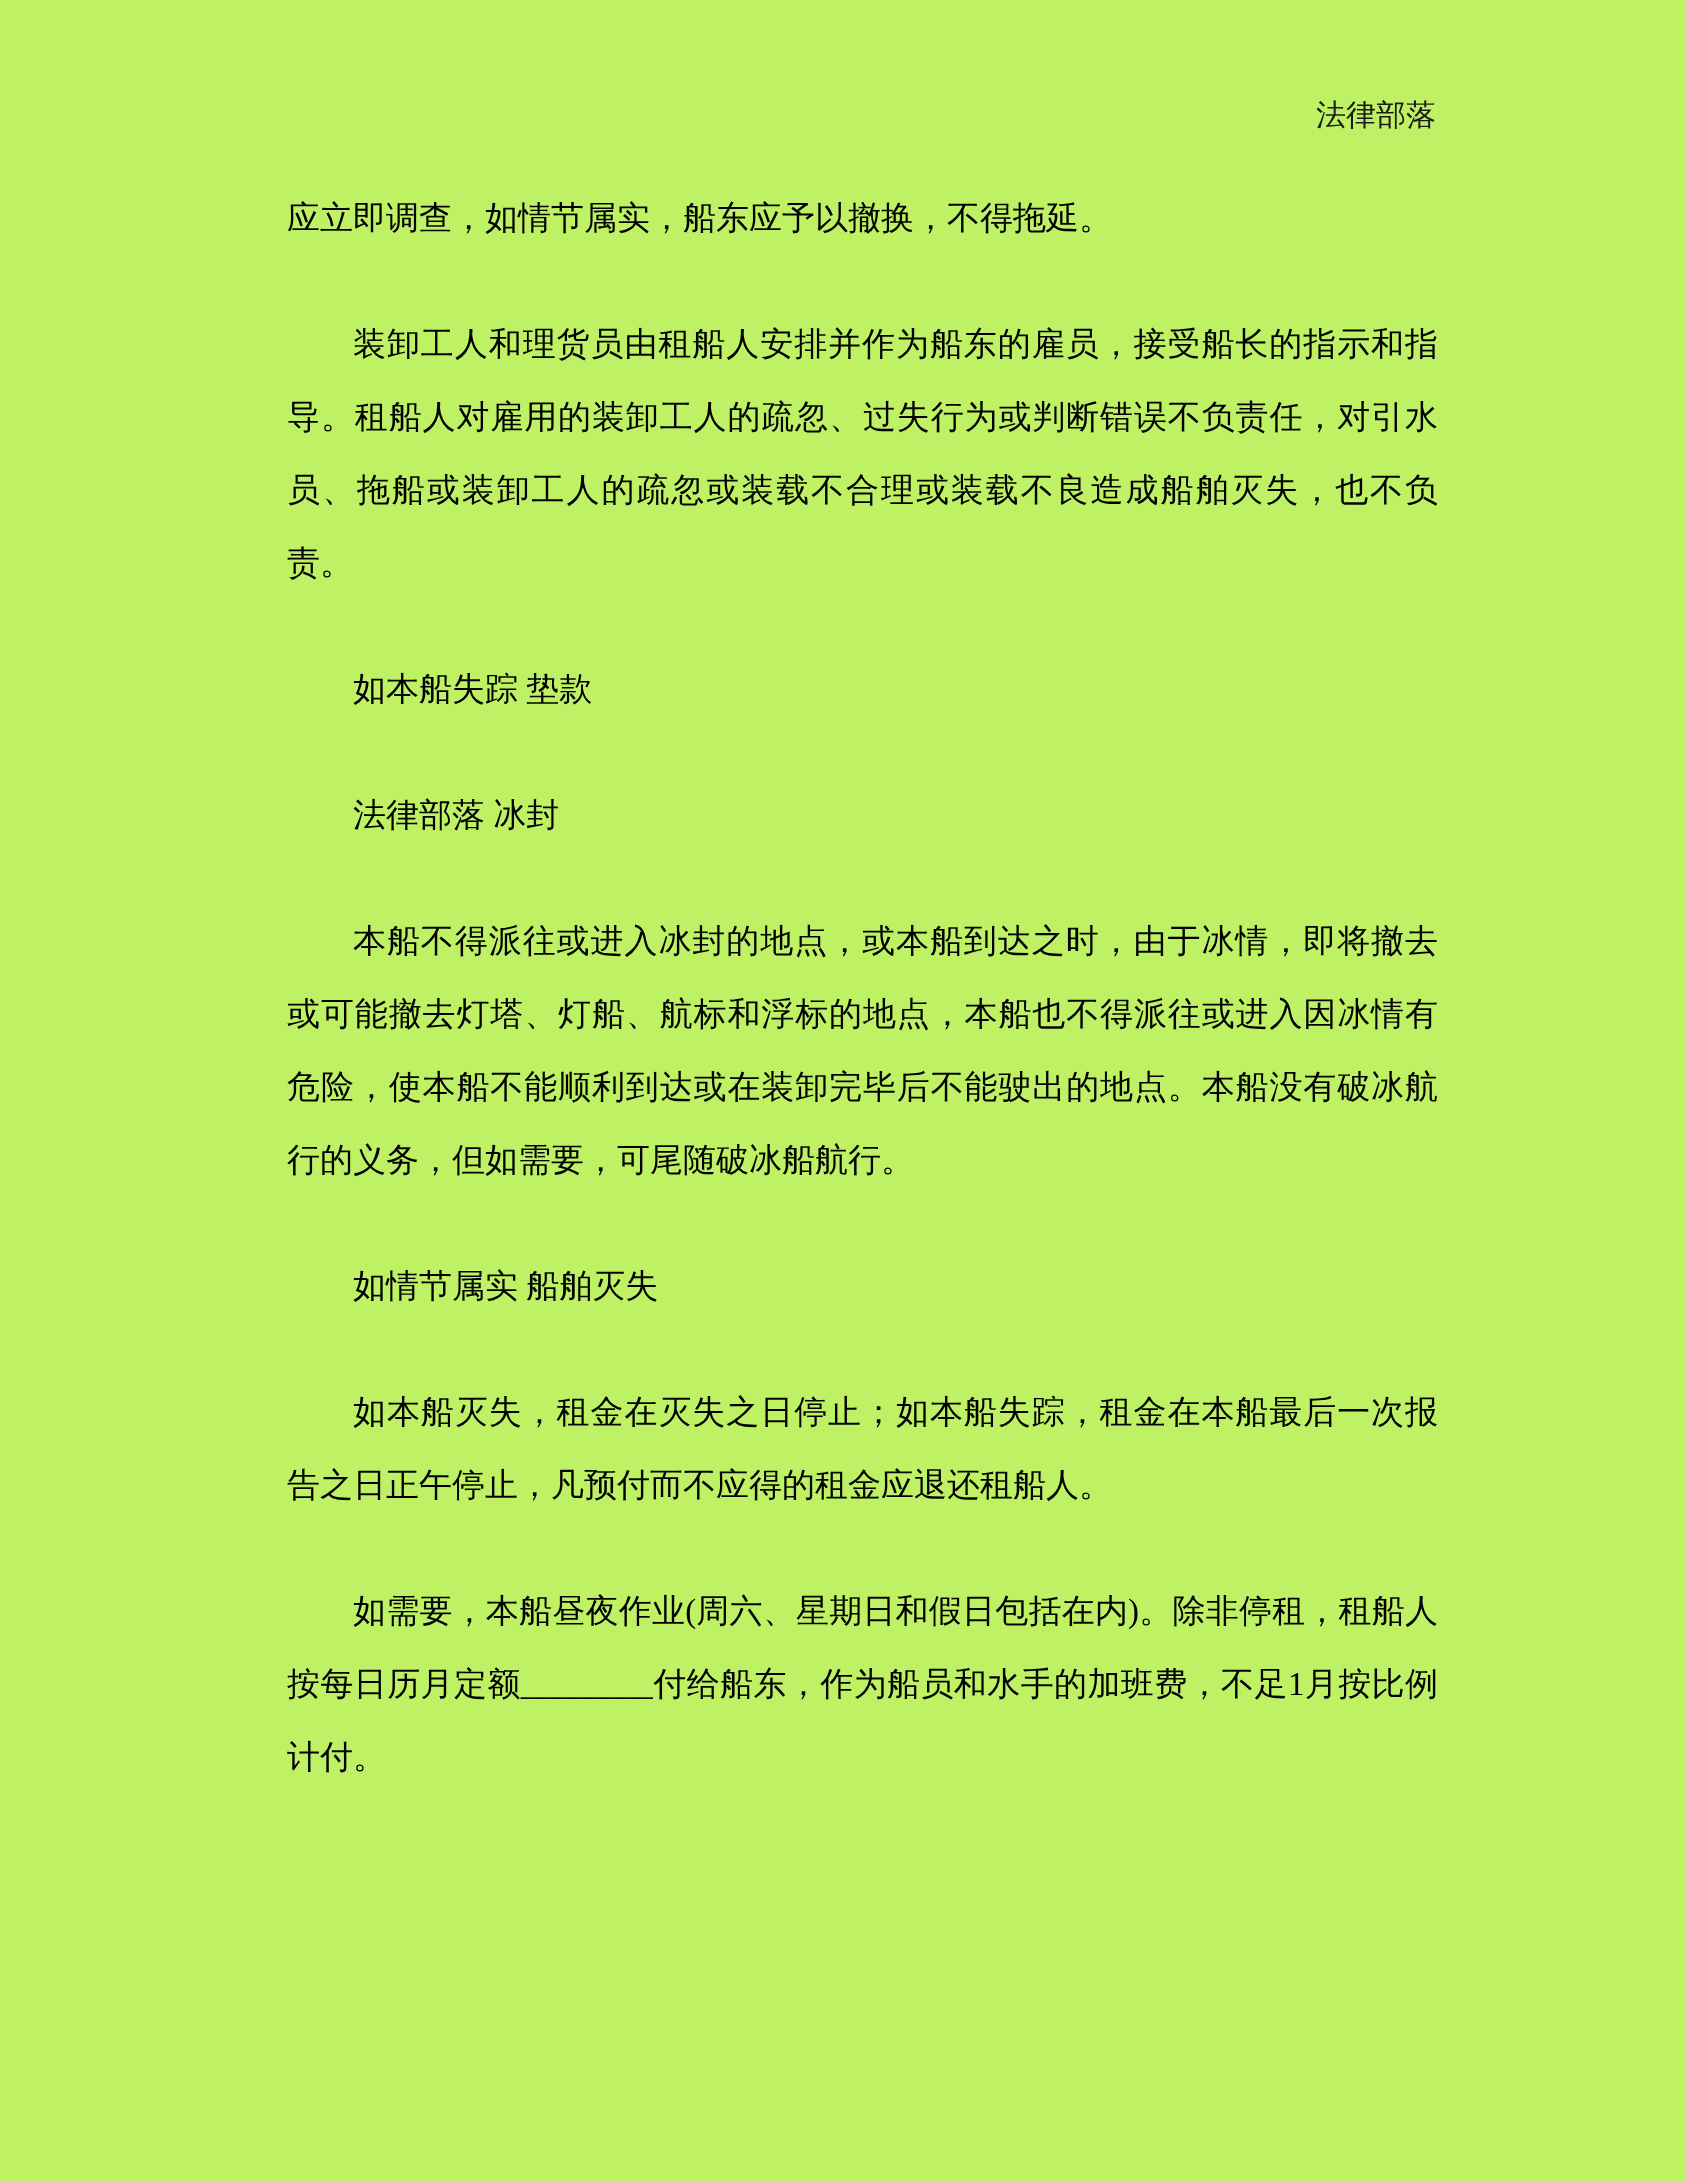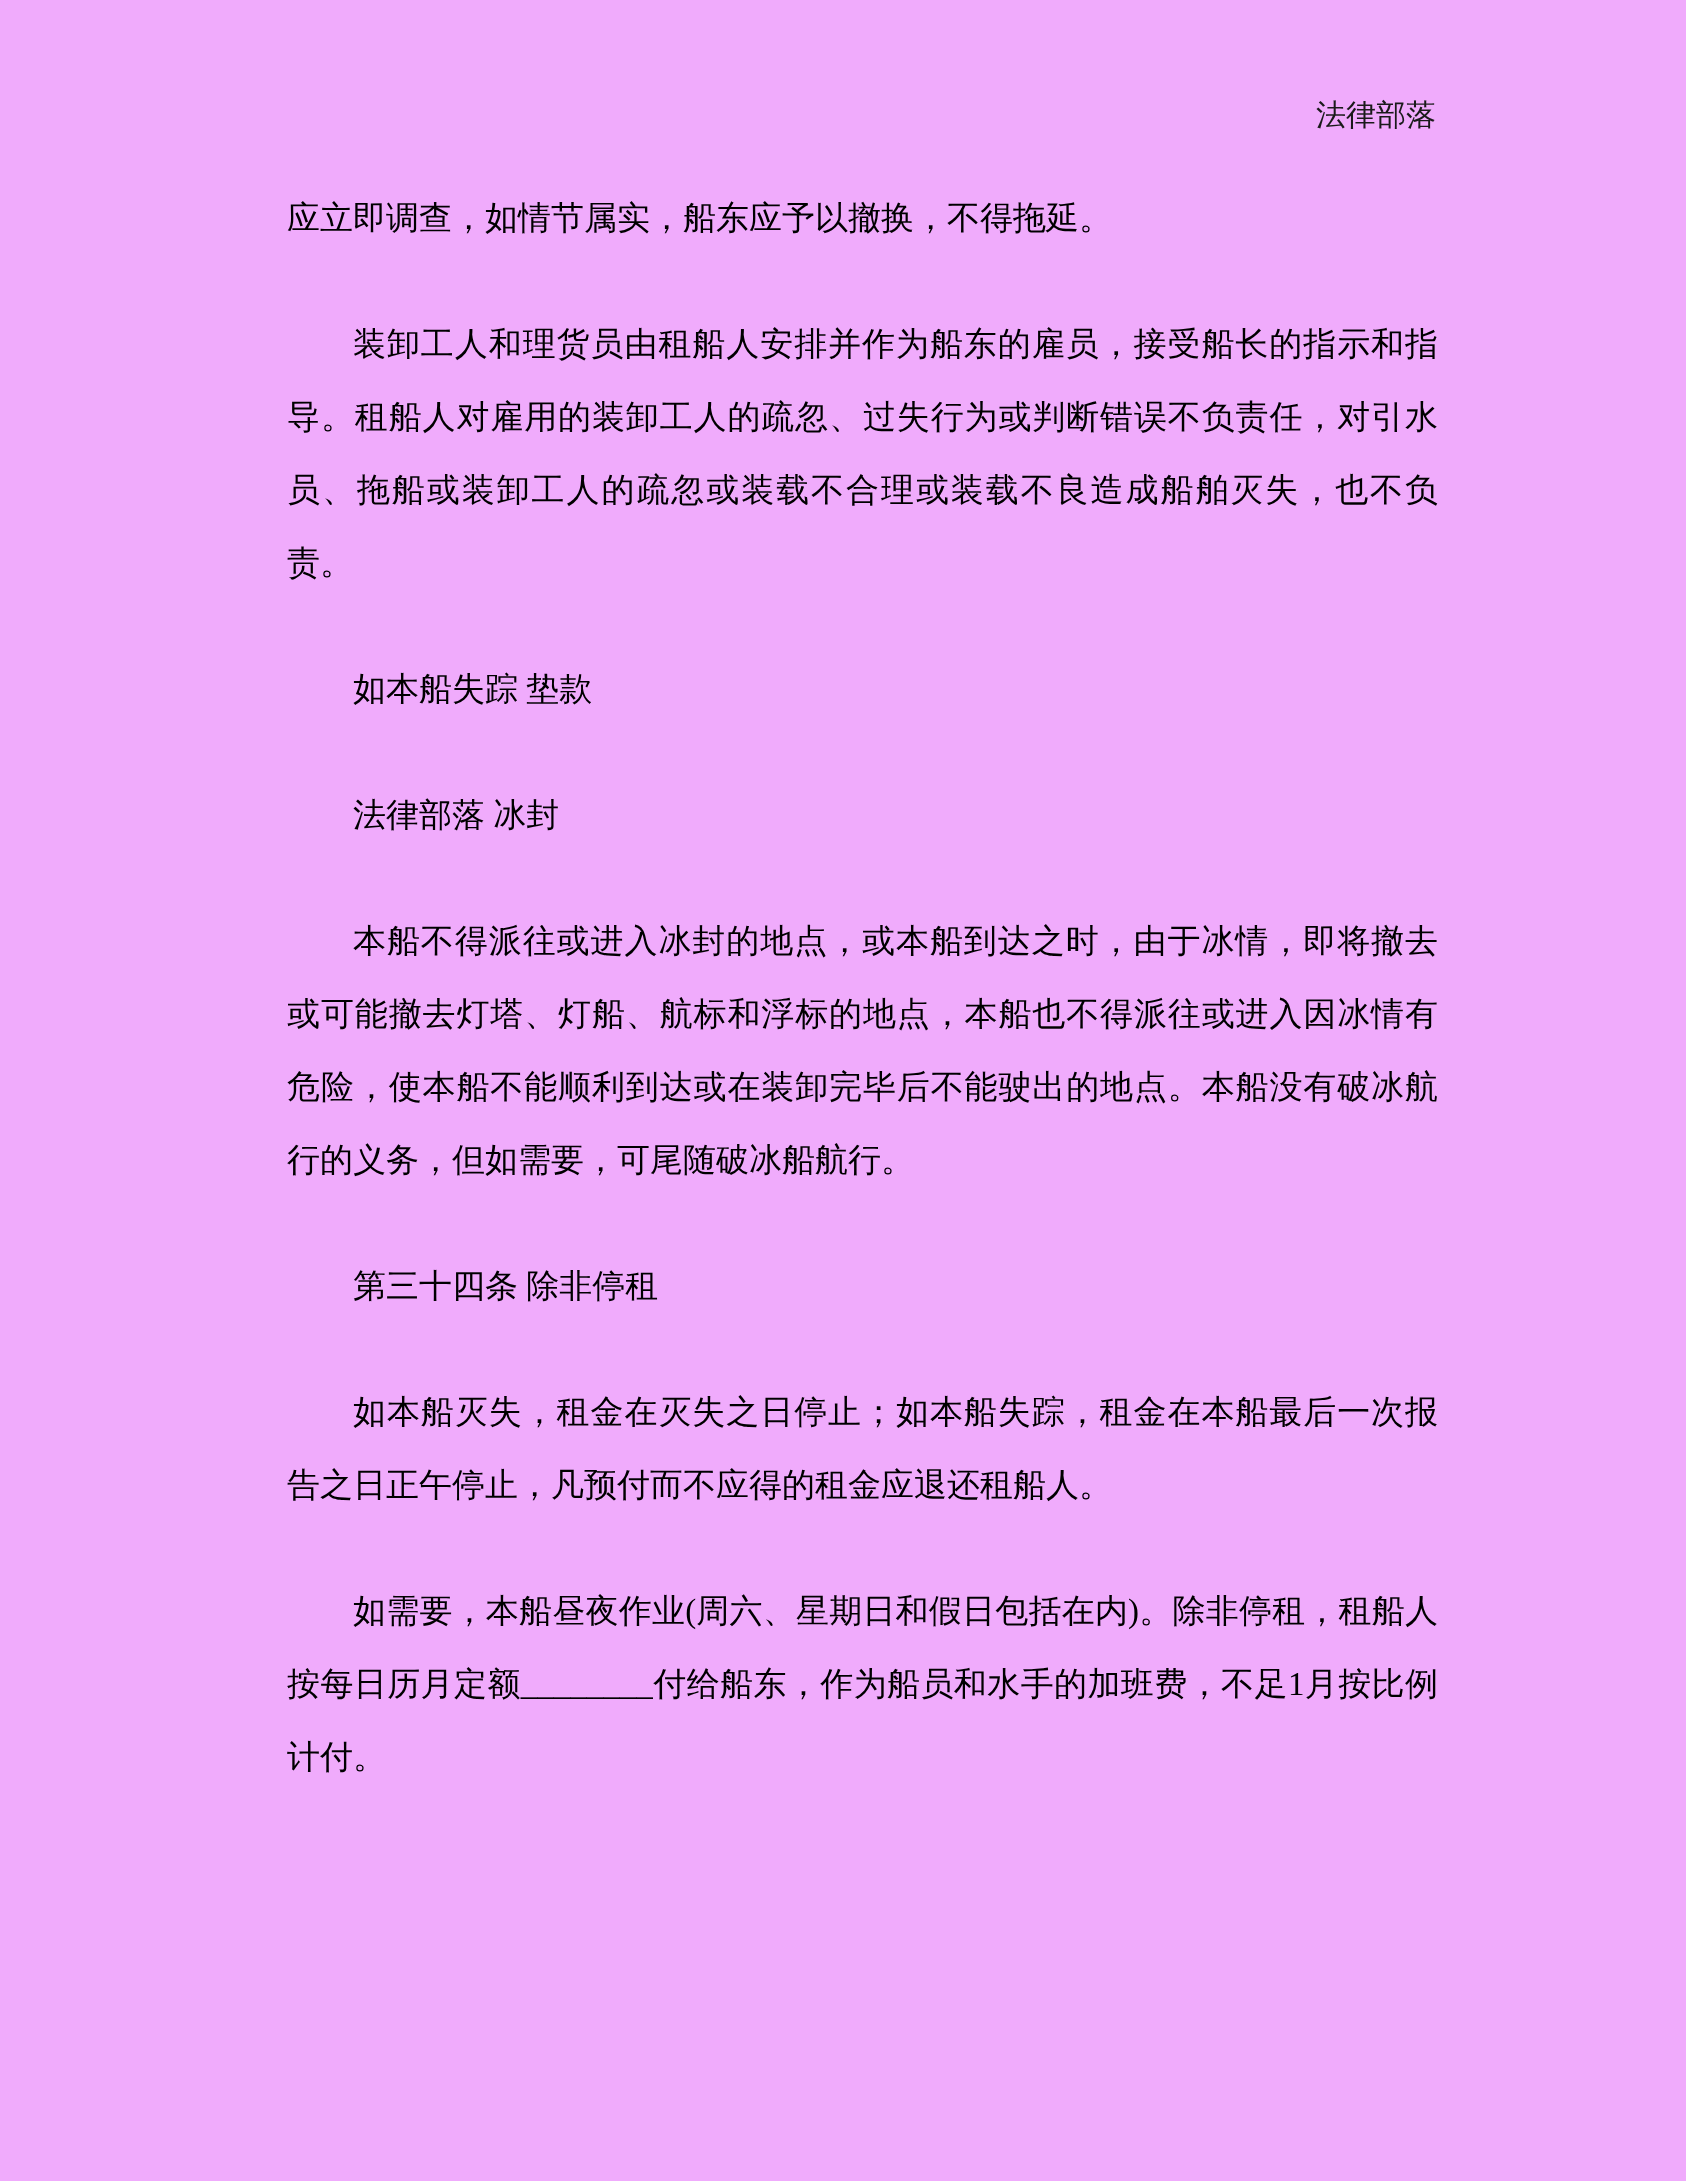--- a/index.html
+++ b/index.html
@@ -4,21 +4,21 @@
 <style>
   html, body {
     margin: 0;
     padding: 0;
     background: #ffffff;
   }
   .page {
     position: relative;
     width: 1686px;
     height: 2182px;
-    background: #f0abfc;
+    background: #bef264;
     color: #000000;
     font-family: "Liberation Serif", "DejaVu Serif", serif;
     overflow: hidden;
   }
   .site-mark {
     position: absolute;
     top: 96px;
     right: 250px;
     font-size: 30px;
     line-height: 37px;
@@ -54,18 +54,18 @@
 
 <div class="page">
   <div class="site-mark">法律部落</div>
 
   <div class="doc-body">
       <p class="block para no-indent">应立即调查，如情节属实，船东应予以撤换，不得拖延。</p>
       <p class="block para">装卸工人和理货员由租船人安排并作为船东的雇员，接受船长的指示和指导。租船人对雇用的装卸工人的疏忽、过失行为或判断错误不负责任，对引水员、拖船或装卸工人的疏忽或装载不合理或装载不良造成船舶灭失，也不负责。</p>
       <p class="block heading">如本船失踪 垫款</p>
       <p class="block heading">法律部落 冰封</p>
       <p class="block para">本船不得派往或进入冰封的地点，或本船到达之时，由于冰情，即将撤去或可能撤去灯塔、灯船、航标和浮标的地点，本船也不得派往或进入因冰情有危险，使本船不能顺利到达或在装卸完毕后不能驶出的地点。本船没有破冰航行的义务，但如需要，可尾随破冰船航行。</p>
-      <p class="block heading">第三十四条 除非停租</p>
+      <p class="block heading">如情节属实 船舶灭失</p>
       <p class="block para">如本船灭失，租金在灭失之日停止；如本船失踪，租金在本船最后一次报告之日正午停止，凡预付而不应得的租金应退还租船人。</p>
       <p class="block para">如需要，本船昼夜作业(周六、星期日和假日包括在内)。除非停租，租船人按每日历月定额________付给船东，作为船员和水手的加班费，不足1月按比例计付。</p>
     </div>
 </div>
 
 
 </body></html>

